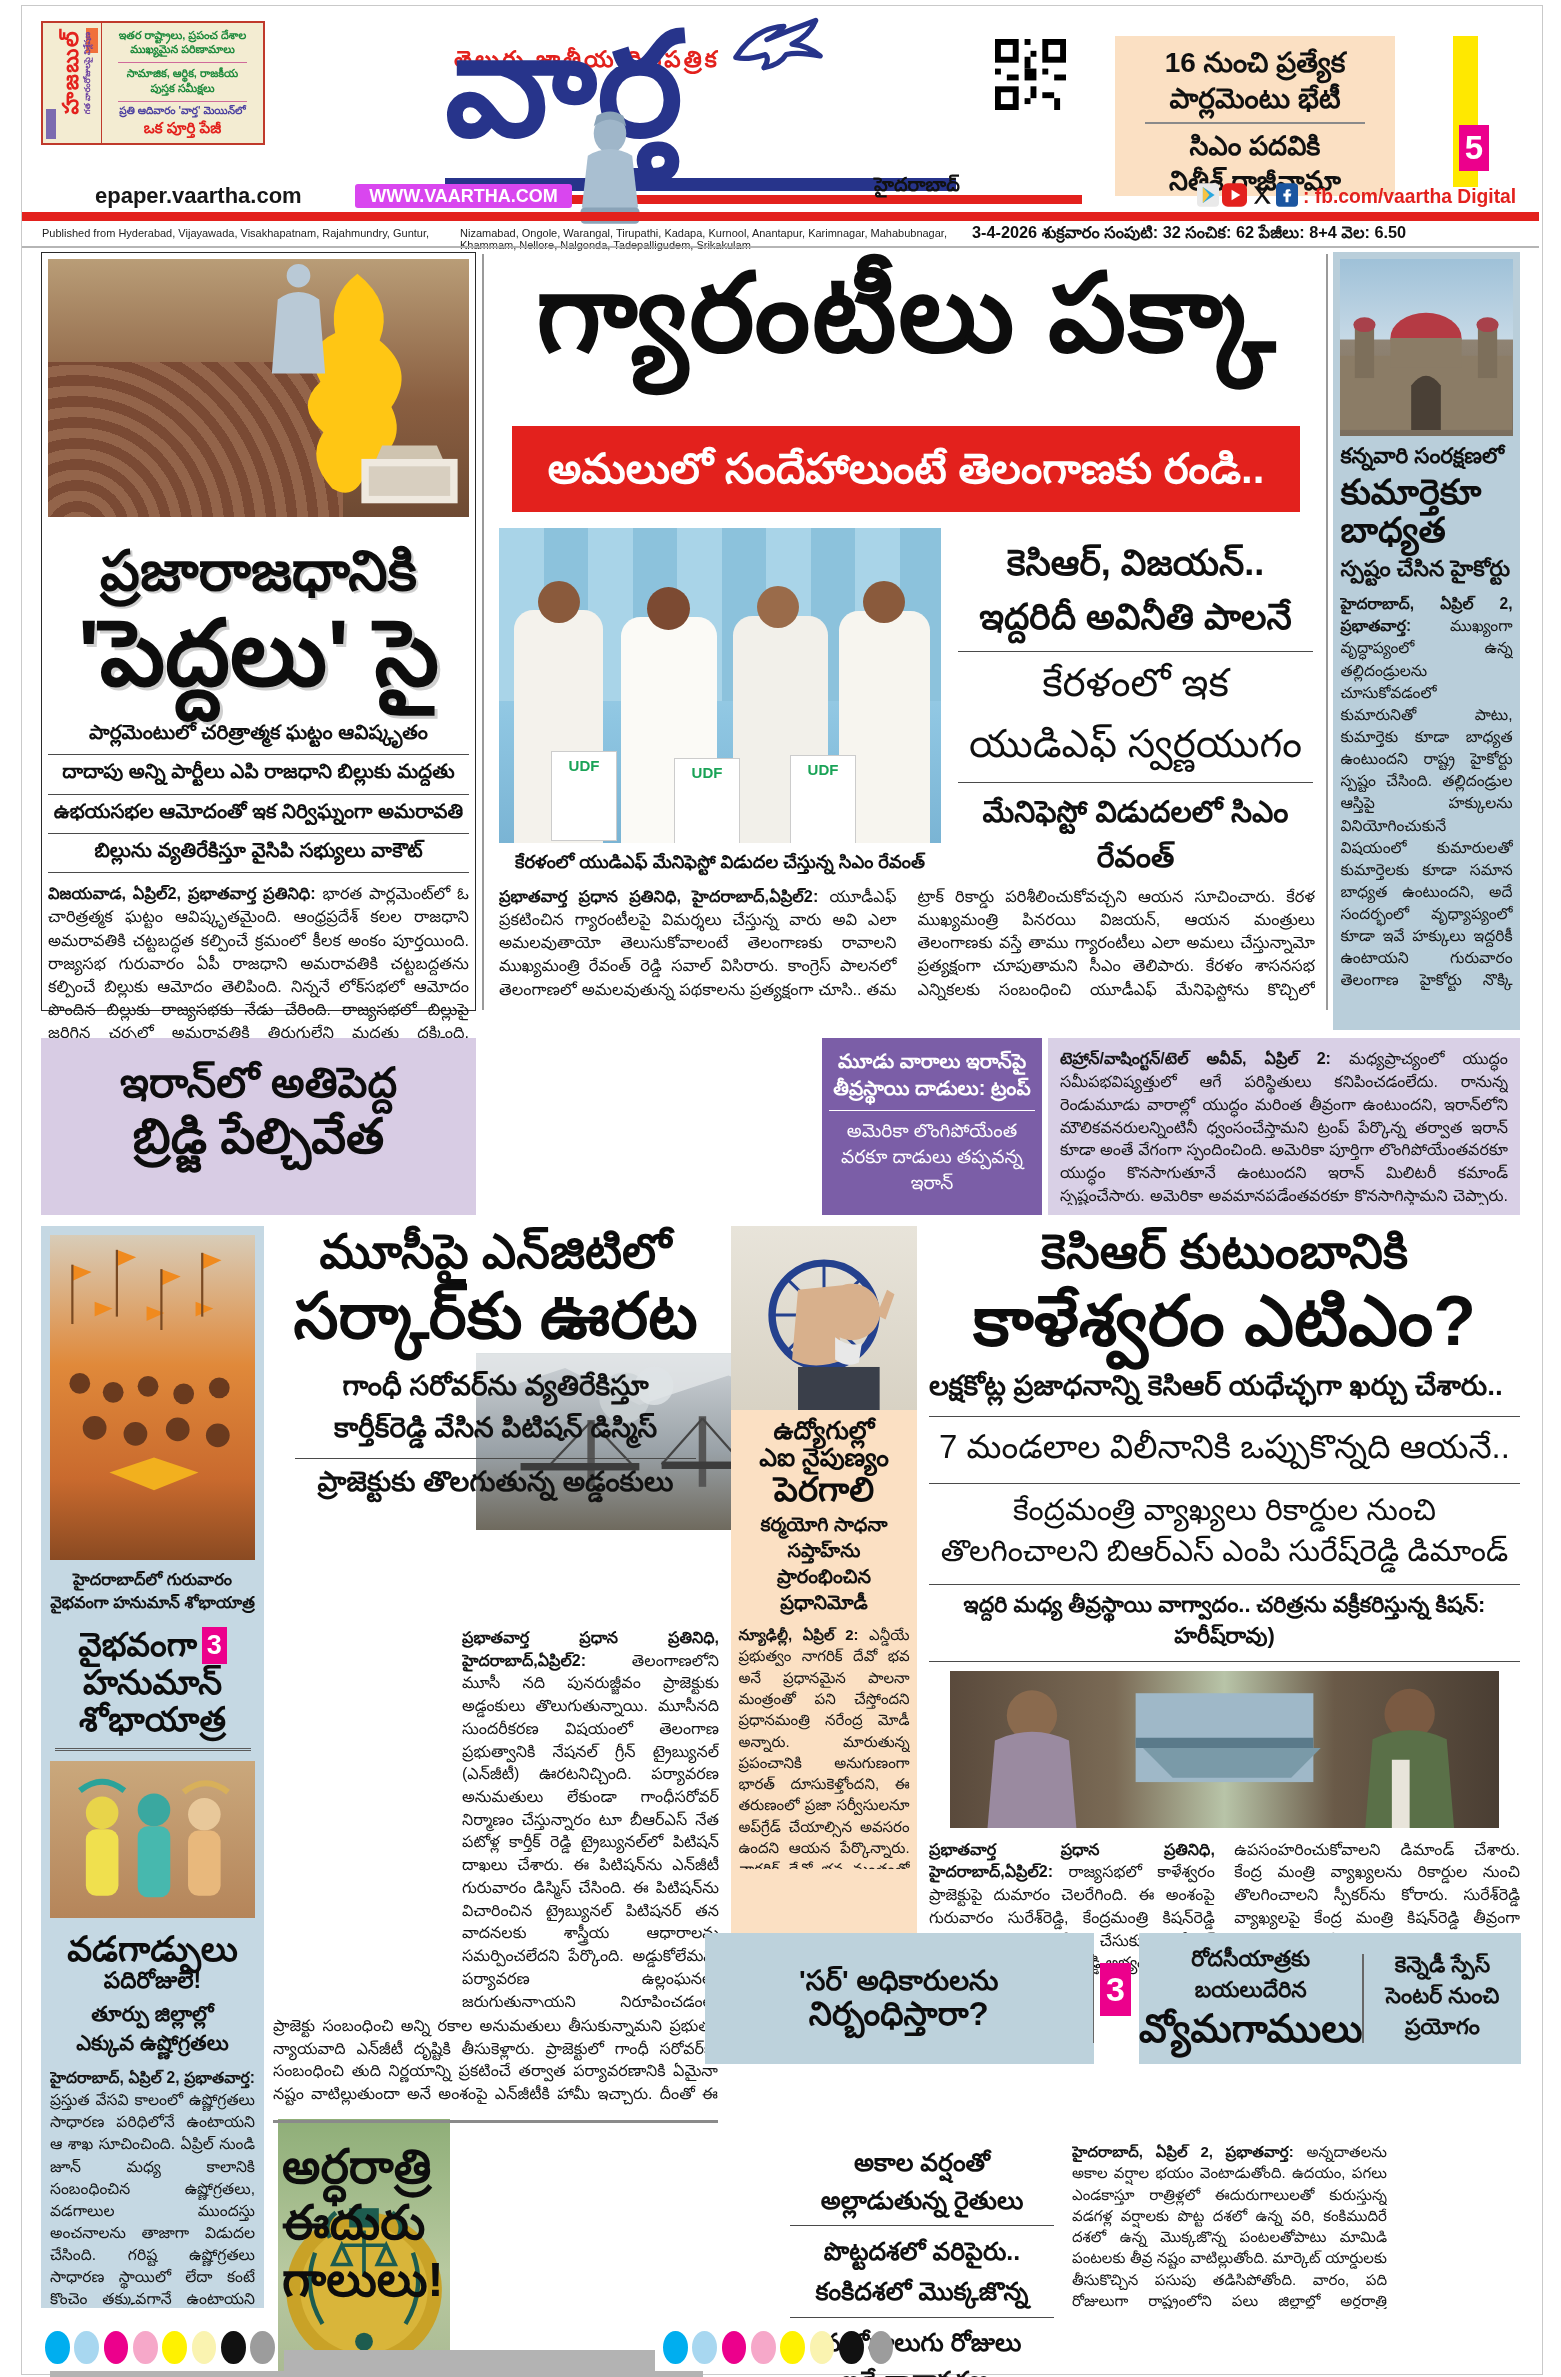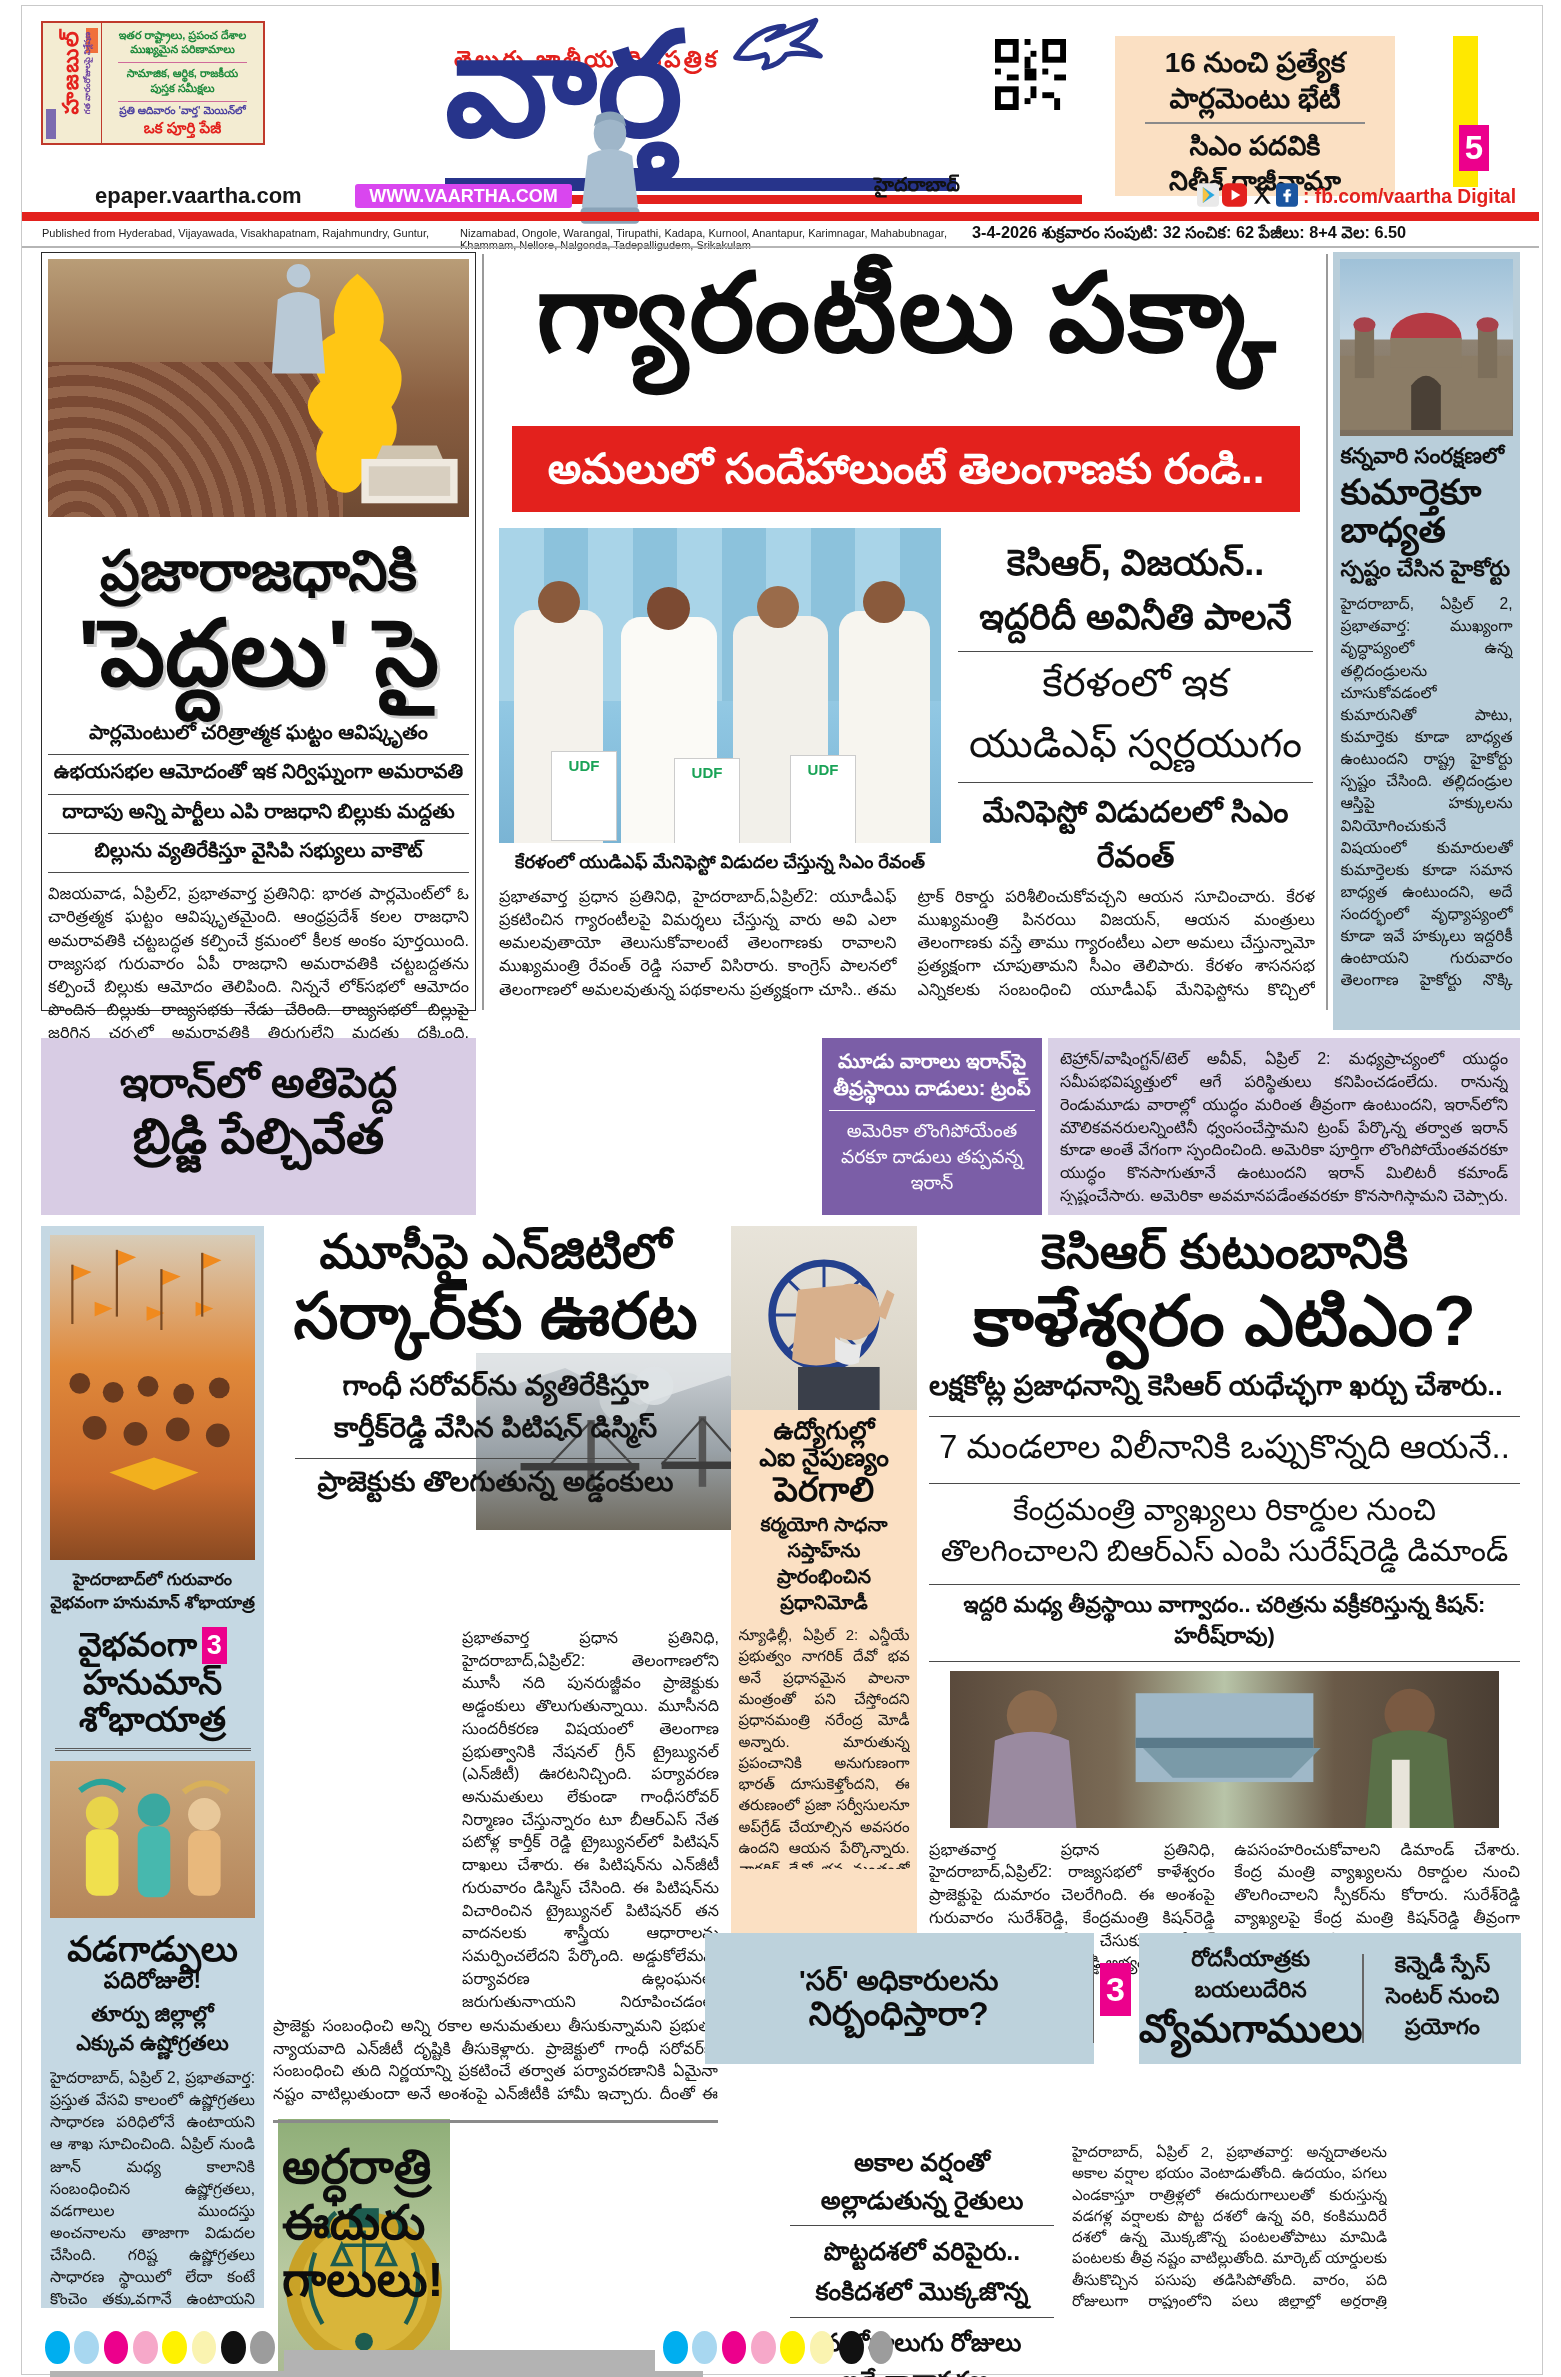--- a/index.html
+++ b/index.html
@@ -4,21 +4,21 @@
 <style>
   html,body{margin:0;padding:0;background:#fff;}
   body{font-family:"Liberation Sans","DejaVu Sans",sans-serif;color:#111;}
   #page{position:relative;width:1562px;height:2377px;background:#fff;overflow:hidden;}
   .abs{position:absolute;}
   .b{font-weight:bold;}
   .c{text-align:center;}
   .j{text-align:justify;}
   .hl{font-weight:bold;color:#0d0d0d;line-height:1.08;}
   .body-text{font-size:16.3px;line-height:1.42;color:#141414;overflow:hidden;}
-  .dl{font-weight:normal;margin-top:22px;}
+  .dl{font-weight:bold;margin-top:22px;}
   .subrule{border-bottom:1.5px solid #4a4a4a;}
   .vline{width:1.5px;background:#9a9a9a;}
   .ph{overflow:hidden;position:relative;}
   .capt{font-size:18px;font-weight:bold;text-align:center;line-height:1.25;}
   .dot{border-radius:50%;display:inline-block;width:24.5px;height:33px;margin-right:1.5px;}
   .badge{display:inline-block;background:#ec008c;color:#fff;font-weight:bold;text-align:center;}
   .boxblue{background:#bdd2dc;}
 </style>
 </head>
 <body>
@@ -137,22 +137,22 @@
       <svg class="abs" style="right:4.5px;bottom:6px;" width="111" height="82" viewBox="0 0 150 110">
         <rect x="10" y="40" width="130" height="60" fill="#efe9df"></rect>
         <rect x="20" y="50" width="110" height="40" fill="#d8cfc0"></rect>
         <path d="M30 40 h90 l-8 -18 h-74 Z" fill="#cfc4b0"></path>
       </svg>
     </div>
     <div class="hl c" style="font-size:56px;margin-top:24px;text-shadow:2.2px 2.2px 0 #cfcfcf;">ప్రజారాజధానికి</div>
     <div class="hl c" style="font-size:92px;margin-top:3px;text-shadow:3px 3px 0 #cfcfcf;">'పెద్దలు' సై</div>
     <div style="margin-top:12px;">
       <div class="b c subrule" style="font-size:20px;padding:5.2px 0;">పార్లమెంటులో చరిత్రాత్మక ఘట్టం ఆవిష్కృతం</div>
+      <div class="b c subrule" style="font-size:20px;padding:5.2px 0;">దాదాపు అన్ని పార్టీలు ఎపి రాజధాని బిల్లుకు మద్దతు</div>
       <div class="b c subrule" style="font-size:20px;padding:5.2px 0;">ఉభయసభల ఆమోదంతో ఇక నిర్విఘ్నంగా అమరావతి</div>
-      <div class="b c subrule" style="font-size:20px;padding:5.2px 0;">దాదాపు అన్ని పార్టీలు ఎపి రాజధాని బిల్లుకు మద్దతు</div>
       <div class="b c subrule" style="font-size:20px;padding:5.2px 0;">బిల్లును వ్యతిరేకిస్తూ వైసిపి సభ్యులు వాకౌట్</div>
     </div>
     <div class="body-text j" style="margin-top:9px;height:169px;">
       <span class="dl">విజయవాడ, ఏప్రిల్2, ప్రభాతవార్త ప్రతినిధి:</span>
       <span>భారత పార్లమెంట్‌లో ఓ చారిత్రత్మక ఘట్టం ఆవిష్కృతమైంది. ఆంధ్రప్రదేశ్ కలల రాజధాని అమరావతికి చట్టబద్ధత కల్పించే క్రమంలో కీలక అంకం పూర్తయింది. రాజ్యసభ గురువారం ఏపీ రాజధాని అమరావతికి చట్టబద్దతను కల్పించే బిల్లుకు ఆమోదం తెలిపింది. నిన్ననే లోక్‌సభలో ఆమోదం పొందిన బిల్లుకు రాజ్యసభకు నేడు చేరింది. రాజ్యసభలో బిల్లుపై జరిగిన చర్చలో అమరావతికి తిరుగులేని మద్దతు దక్కింది. బుధవారం లోక్‌సభలో ఆమోదం పొందిన ఆంధ్రప్రదేశ్ పునర్విభజన సవరణ బిల్లును కేంద్రమంత్రి నిత్యానందరాయ్ రాజ్యసభలో ప్రవేశపెట్టారు. సభ్యుల సమ్మతితో రాజ్యసభ ఛైర్మన్ సి.పి.రాధాకృష్ణన్ బిల్లుపై చర్చకు ఆమోదం తెలిపారు. అమరావతికి చట్టబద్ధతకు కాంగ్రెస్, భారతీయ జనతాపార్టీ. తెలుగు దేశం, ఆమ్ ఆద్మీ. తృణమూల్, బిజెడి,, జెడియు.</span>
       
     </div>
   </div>
 
   <div class="abs vline" style="left:482px;top:254px;height:756px;"></div>

